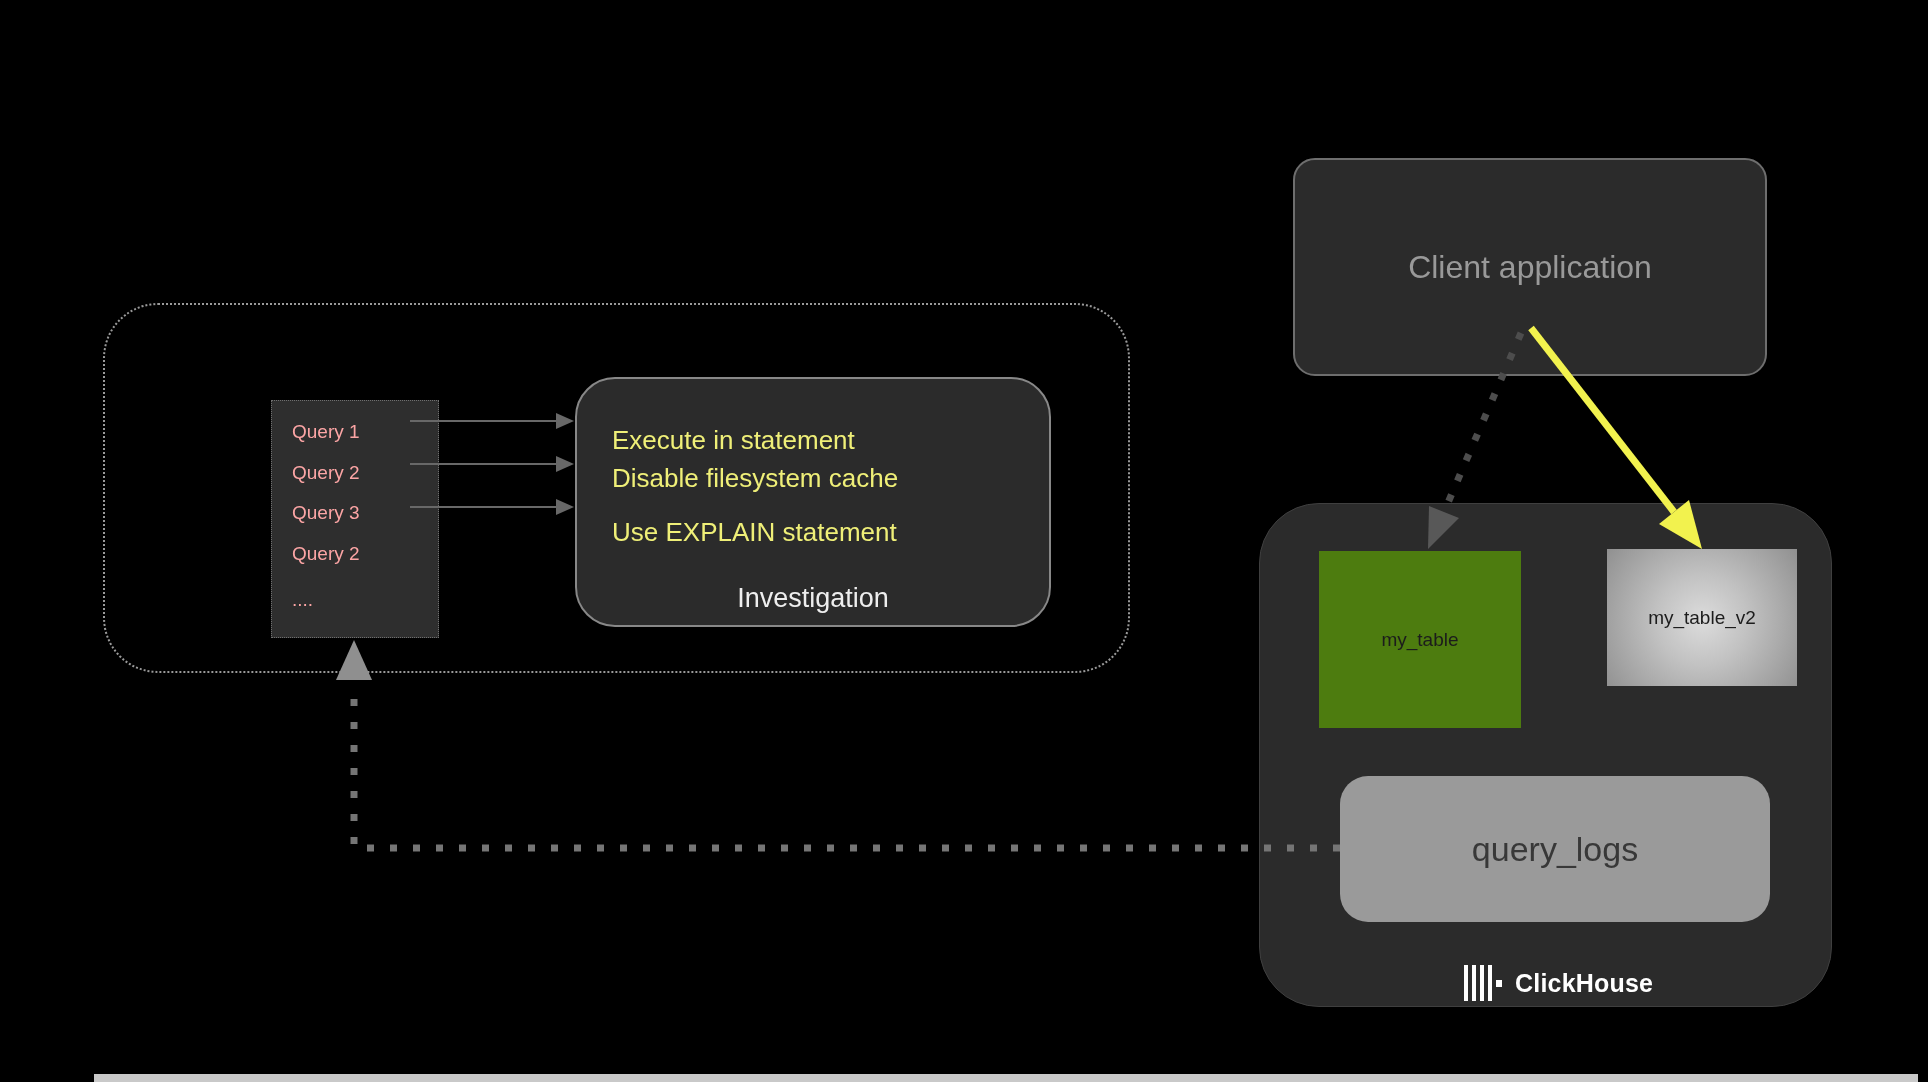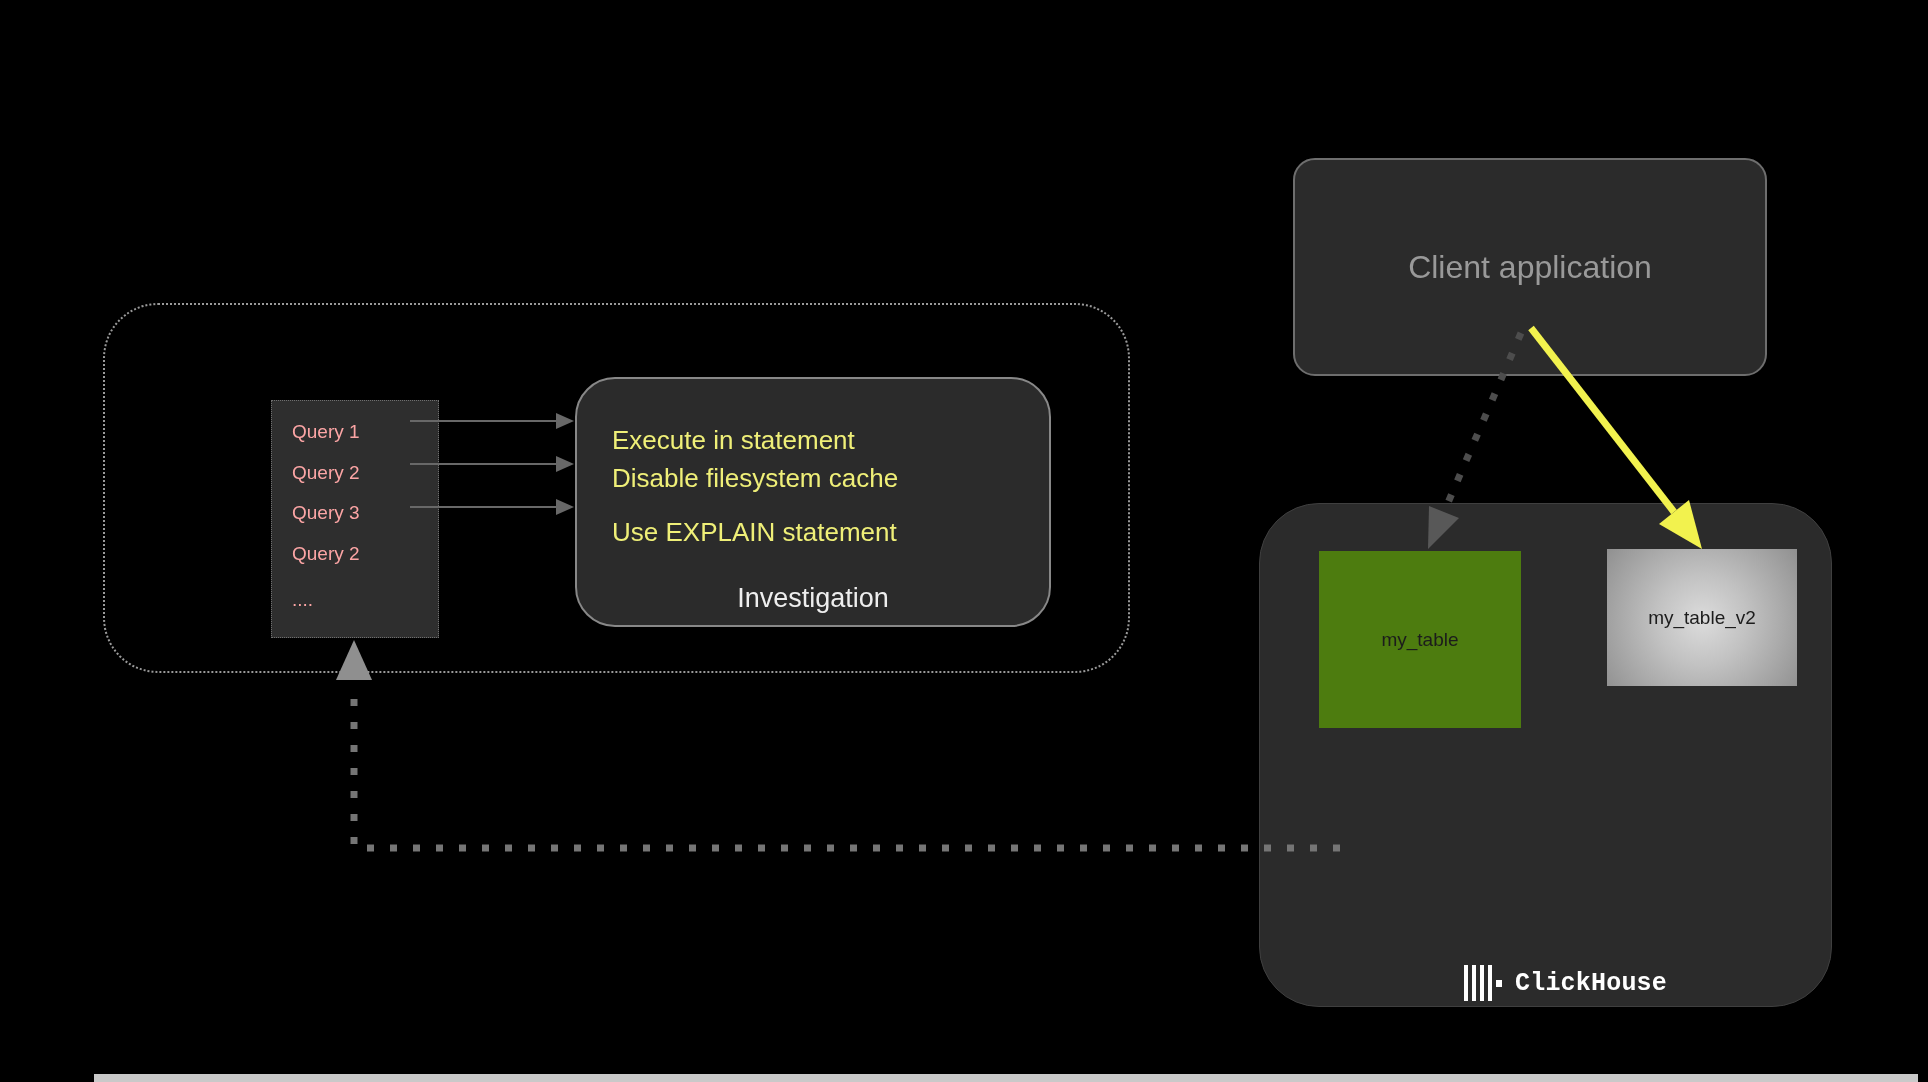--- a/index.html
+++ b/index.html
@@ -132,21 +132,20 @@
     color: #383838;
     font-size: 34px;
   }
   .ch-brand {
     position: absolute;
     left: 1464px; top: 962px;
     height: 42px;
     display: flex;
     align-items: center;
     gap: 9px;
-    font-family: Liberation Mono, monospace;
   }
   .ch-logo { display: block; }
   .ch-brand-text {
     color: #ffffff;
     font-size: 25px;
     font-weight: 600;
     letter-spacing: 0.2px;
   }
 
   
@@ -185,20 +184,23 @@
   <div class="client-box">
     <span>Client application</span>
   </div>
 
   <div class="ch-container"></div>
   <div class="table-box my-table">
     <span>my_table</span>
   </div>
   <div class="table-box my-table-v2">
     <span>my_table_v2</span>
+  </div>
+  <div class="query-logs">
+    <span>query_logs</span>
   </div>
   <div class="ch-brand">
     <svg class="ch-logo" width="42" height="36" viewBox="0 0 42 36">
       <rect x="0" y="0" width="4" height="36" fill="#ffffff"></rect>
       <rect x="8" y="0" width="4" height="36" fill="#ffffff"></rect>
       <rect x="16" y="0" width="4" height="36" fill="#ffffff"></rect>
       <rect x="24" y="0" width="4" height="36" fill="#ffffff"></rect>
       <rect x="32" y="15" width="6" height="7" fill="#ffffff"></rect>
     </svg>
     <span class="ch-brand-text">ClickHouse</span>

